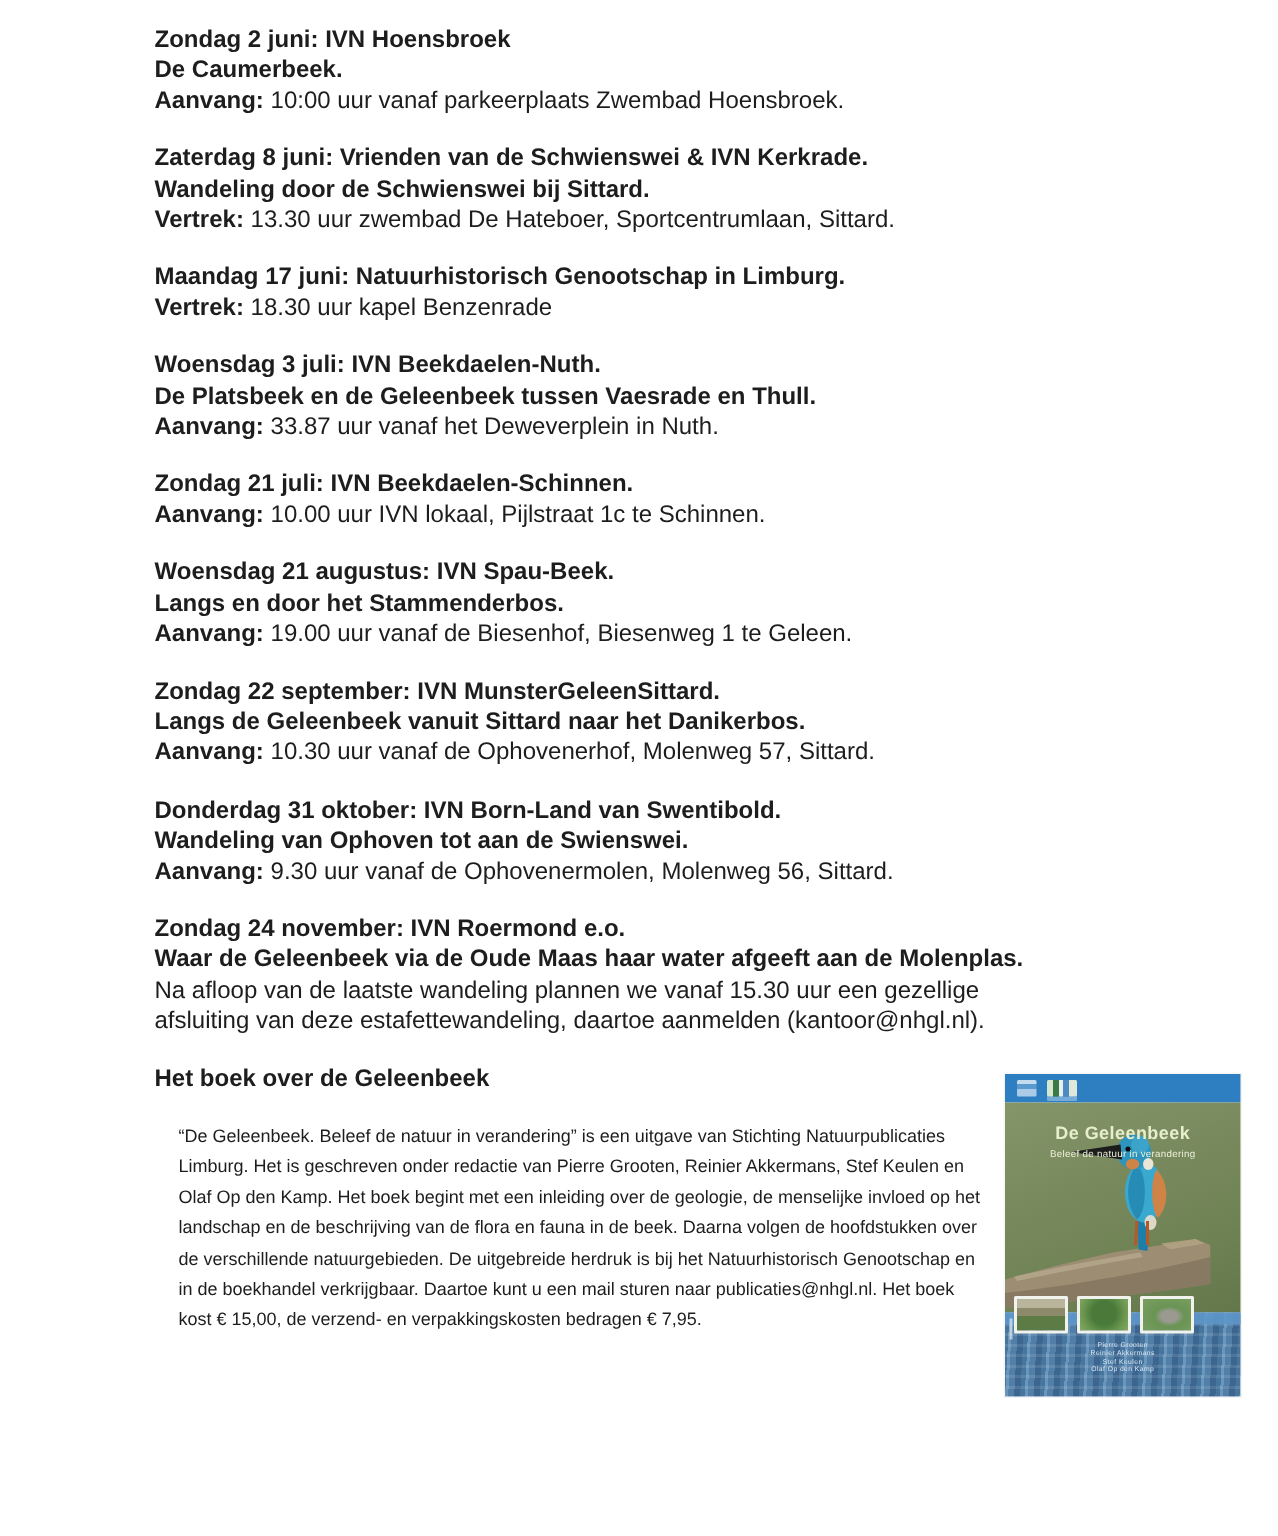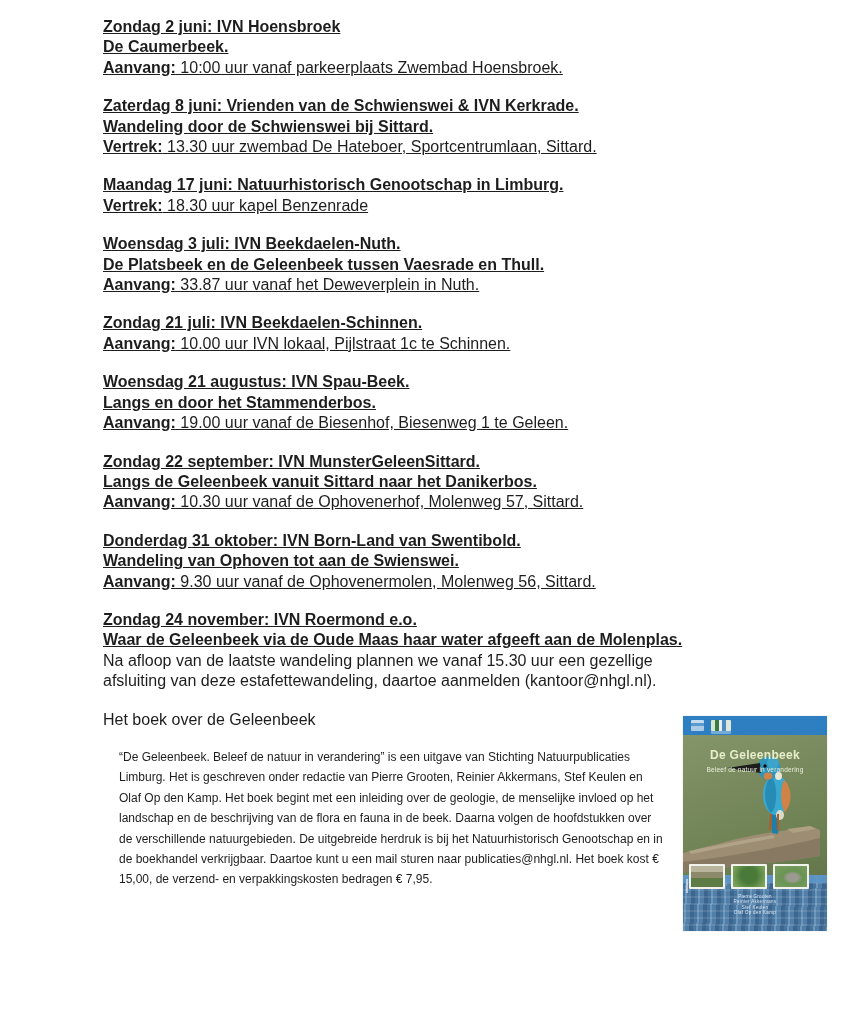--- a/index.html
+++ b/index.html
@@ -12,35 +12,35 @@
   }
   .page{
     box-sizing:border-box;
     width:852px;height:1024px;
     padding:17px 25px 0 103px;
   }
   
   .events{width:680px;}
   .event{margin:0 0 18px 0;font-size:16px;line-height:20.4px;}
   .event .t{font-weight:bold;}
-  .event .line{white-space:nowrap;text-decoration:underline;}
+  .event .line{white-space:nowrap;}
   .event .note{width:612px;white-space:normal;}
   
   .book-section{margin-top:18px;width:724px;}
   .book-heading{
-    font-size:16px;line-height:20.4px;font-weight:normal;
+    font-size:16px;line-height:20.4px;font-weight:bold;
     margin:0 0 17px 0;
   }
   .book-paragraph{
     font-size:12px;line-height:20.4px;margin:16px;
   }
   
   .cover{
     float:right;
-    width:144px;height:215px;
+    width:157px;height:215px;
     margin:6px 0 6px 16px;
     position:relative;
     box-shadow:0 0 0 1px rgba(0,0,0,0.04);
   }
   .cover-band{
     height:19px;background:#2e7fc2;
     position:relative;
   }
   .logo-chip{
     position:absolute;top:4px;height:11px;border-radius:1px;

